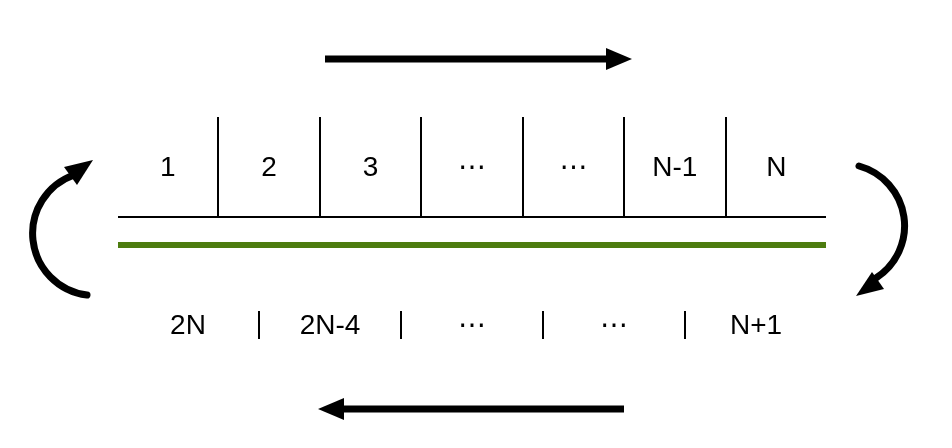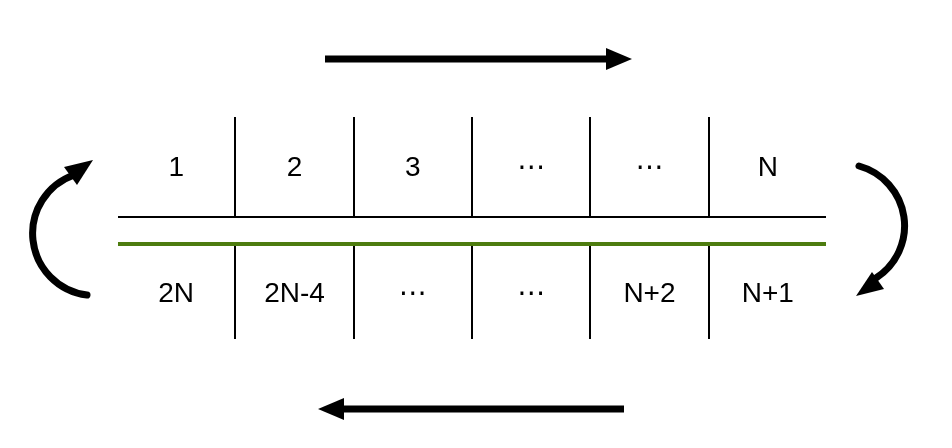--- a/index.html
+++ b/index.html
@@ -32,21 +32,22 @@
     box-sizing: border-box;
   }
   .row-top {
     top: 117px;
     height: 101px;
     border-bottom: 2px solid #000000;
   }
   .row-bottom {
     top: 242px;
     height: 97px;
-    border-top: 4px solid #4d7c0f;
+    border-top: 6px solid #4d7c0f;
+    align-items: flex-end;
   }
   .cell {
     flex: 1 1 0;
     display: flex;
     align-items: center;
     justify-content: center;
     font-size: 28px;
     line-height: 1;
     color: #000000;
     box-sizing: border-box;
@@ -82,25 +83,25 @@
       <polygon points="856,296 872,272 884,289" fill="#000000"></polygon>
     </g>
   </svg>
 
   <div class="row row-top">
     <span class="cell">1</span>
     <span class="cell">2</span>
     <span class="cell">3</span>
     <span class="cell">⋯</span>
     <span class="cell">⋯</span>
+    <span class="cell">N-1</span>
     <span class="cell">N</span>
   </div>
 
   <div class="row row-bottom">
     <span class="cell">2N</span>
     <span class="cell">2N-4</span>
     <span class="cell">⋯</span>
     <span class="cell">⋯</span>
-    <span class="cell">N+2</span>
     <span class="cell">N+1</span>
   </div>
 
 </div>
 
 </body></html>

